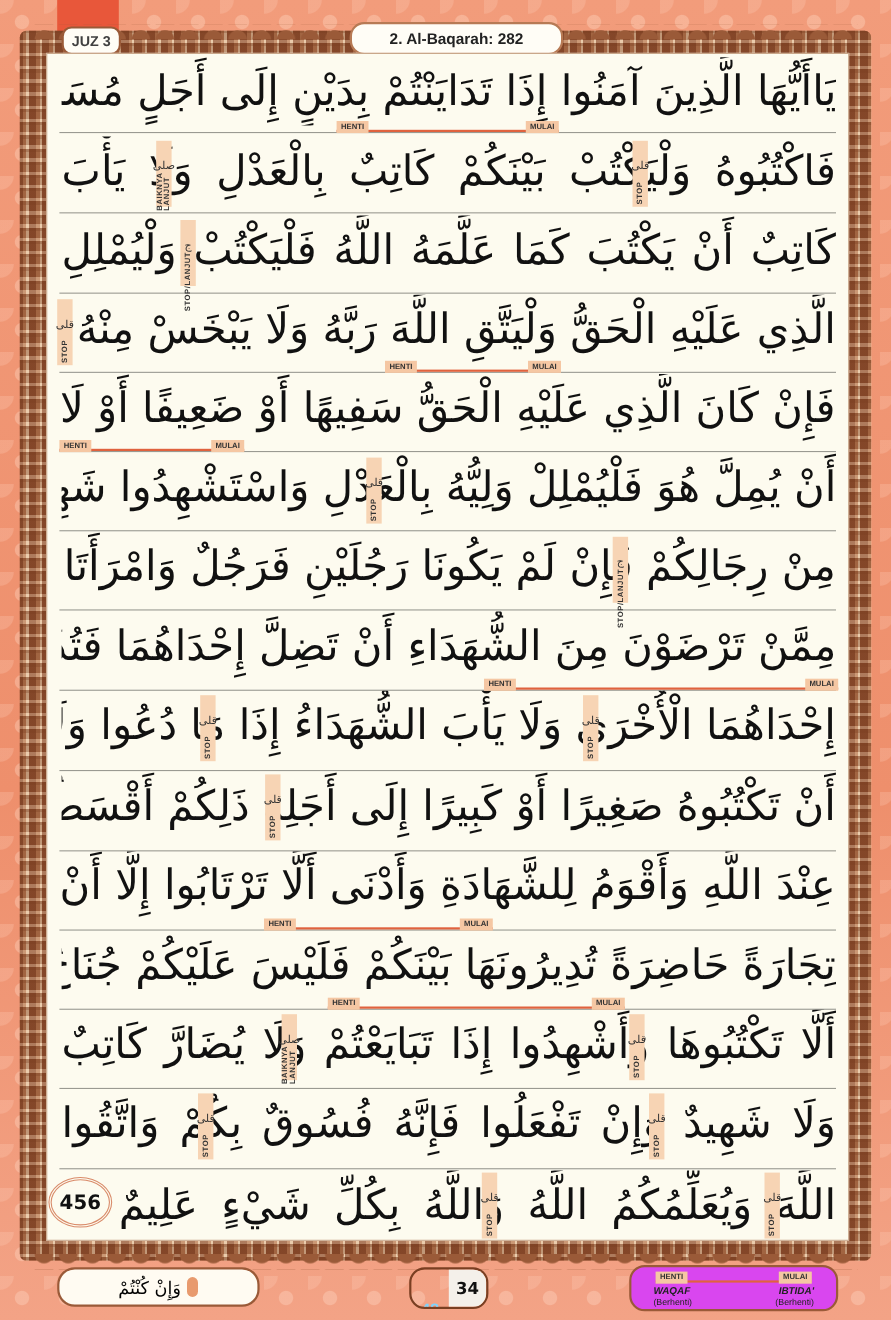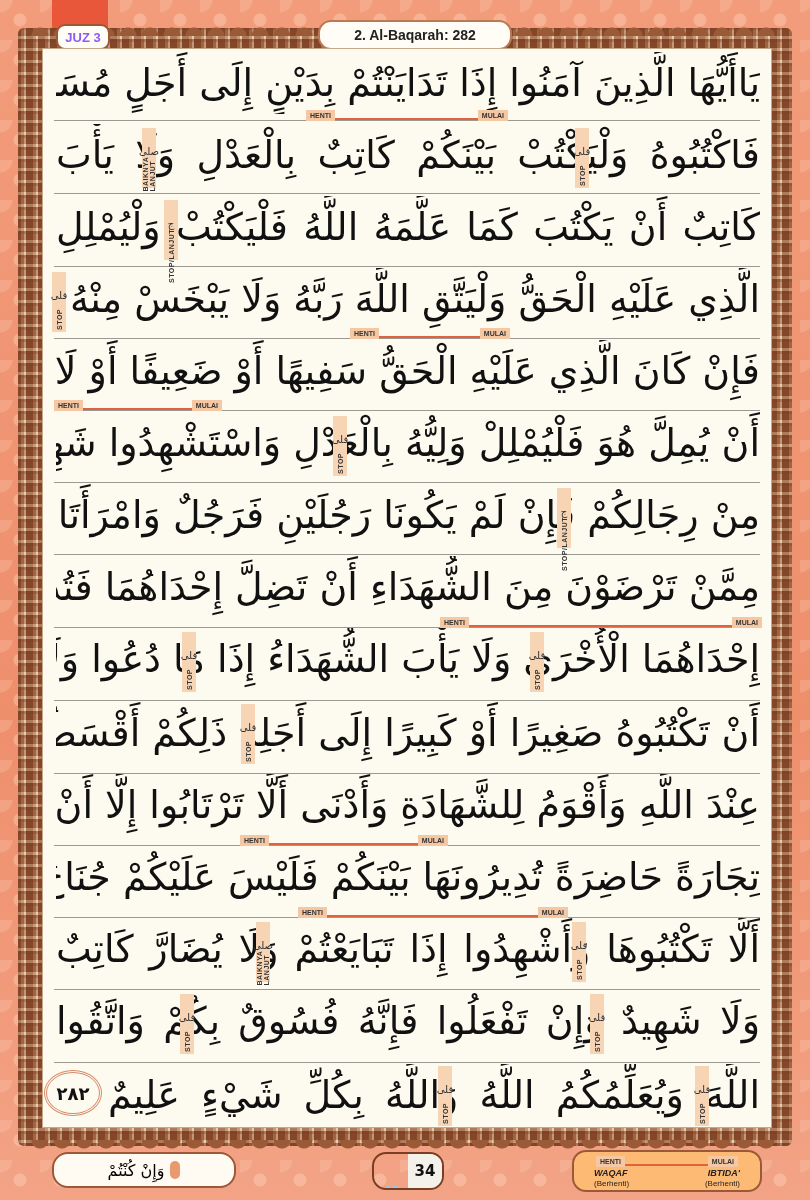--- a/index.html
+++ b/index.html
@@ -18,21 +18,21 @@
   .frame::before{content:"";position:absolute;inset:0;
     background:repeating-linear-gradient(0deg,rgba(120,60,30,.55) 0 3px,rgba(240,210,180,.35) 3px 6px,rgba(120,60,30,.35) 6px 12px);
     border-radius:6px;}
   .scallop-top{position:absolute;left:30px;top:22px;width:750px;height:14px;
     background:radial-gradient(circle at 10px 14px,#9a5a38 0 8px,transparent 9px) 0 0/22px 14px;}
   .scallop-bot{position:absolute;left:30px;top:1140px;width:750px;height:14px;
     background:radial-gradient(circle at 10px 0,#9a5a38 0 8px,transparent 9px) 0 0/22px 14px;}
   .panel{position:absolute;left:42px;top:48px;width:730px;height:1080px;background:#fdfbef;
     box-shadow:inset 0 0 0 1px #c9a78a;}
   .juz-tab{position:absolute;left:56px;top:24px;width:50px;height:22px;background:#fffdf6;border-radius:9px;
-    border:2px solid #9a5a38;font:bold 13px "Liberation Sans",sans-serif;color:#8b5cf6;
+    border:2px solid #9a5a38;font:bold 13px "Liberation Sans",sans-serif;color:#404040;
     display:flex;align-items:center;justify-content:center;}
   .surah-tab{position:absolute;left:318px;top:20px;width:190px;height:26px;background:#fffdf6;border-radius:13px;
     border:2px solid #b77a54;font:bold 14px "Liberation Sans",sans-serif;color:#222;
     display:flex;align-items:center;justify-content:center;}
   .line{position:absolute;left:56px;width:704px;height:62px;direction:rtl;text-align:justify;
     font:38px "DejaVu Sans",sans-serif;color:#111;line-height:62px;white-space:nowrap;overflow:hidden;
     text-align-last:justify;}
   .rule{position:absolute;left:54px;width:706px;height:1px;background:#9a9a92;}
   .stop{position:absolute;width:14px;height:60px;background:#f7d4b4;display:flex;flex-direction:column;
     align-items:center;justify-content:space-between;padding:2px 0;box-sizing:border-box;}
@@ -46,21 +46,21 @@
   .ayah{position:absolute;left:44px;top:1070px;width:52px;height:40px;border-radius:50%;
     background:#fdfbef;border:3px double #d98b6a;display:flex;align-items:center;justify-content:center;
     font:bold 18px "DejaVu Sans",sans-serif;color:#111;}
   .foot-left{position:absolute;left:52px;top:1152px;width:180px;height:32px;background:#fffbf2;border-radius:16px;
     border:2px solid #9a5a38;display:flex;align-items:center;justify-content:center;gap:6px;font:16px "DejaVu Sans",sans-serif;}
   .foot-left .orn{width:10px;height:18px;background:#e89a6e;border-radius:5px;}
   .pageno{position:absolute;left:372px;top:1152px;width:68px;height:34px;display:flex;border-radius:14px;overflow:hidden;
     border:2px solid #7a3f22;}
   .pageno .lat{flex:1;background:#5a2c18;color:#7dd3fc;font:bold 15px "Liberation Sans",sans-serif;display:flex;align-items:center;justify-content:center;margin-top:36px;}
   .pageno .arb{flex:1;background:#f4f0ea;color:#111;font:bold 15px "DejaVu Sans",sans-serif;display:flex;align-items:center;justify-content:center;}
-  .foot-right{position:absolute;left:572px;top:1150px;width:186px;height:38px;background:#fdba74;border-radius:14px;
+  .foot-right{position:absolute;left:572px;top:1150px;width:186px;height:38px;background:#d946ef;border-radius:14px;
     border:2px solid #9a5a38;}
   .foot-right .hm{left:22px;right:22px;top:4px;width:auto;}
   .foot-right .w{position:absolute;left:20px;top:16px;font:bold italic 9px "Liberation Sans",sans-serif;color:#222;line-height:10px;}
   .foot-right .i{position:absolute;right:20px;top:16px;text-align:right;font:bold italic 9px "Liberation Sans",sans-serif;color:#222;line-height:10px;}
   .foot-right .sub{font:normal 8px "Liberation Sans",sans-serif;}
 </style>
 </head>
 <body>
 
 <div class="bgpat"></div>
@@ -189,21 +189,21 @@
   </div>
 <div class="stop" style="left:695px;top:1066px">
   <span class="sym">قلى</span>
     <span class="lbl">STOP</span>
   </div>
 <div class="stop" style="left:438px;top:1066px">
   <span class="sym">قلى</span>
     <span class="lbl">STOP</span>
   </div>
 
-<div class="ayah">٢٨٢</div>
+<div class="ayah">456</div>
 
 <div class="foot-left">
   <span>وَإِنْ كُنْتُمْ</span>
   <span class="orn"></span>
 </div>
 <div class="pageno">
   <span class="lat">48</span>
   <span class="arb">34</span>
 </div>
 <div class="foot-right">

